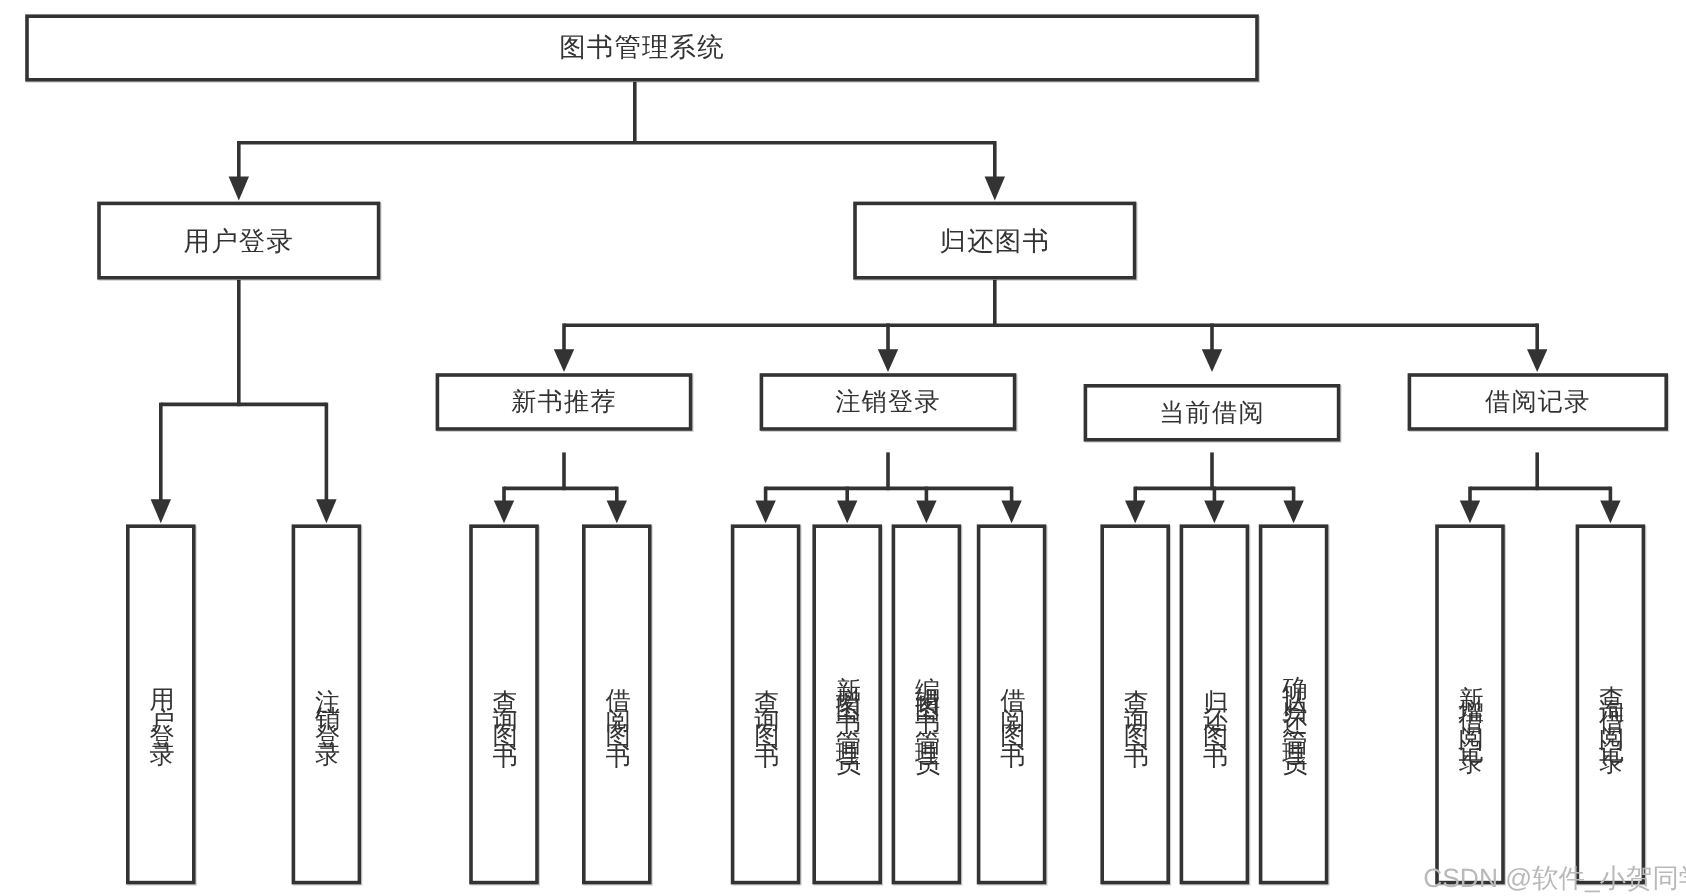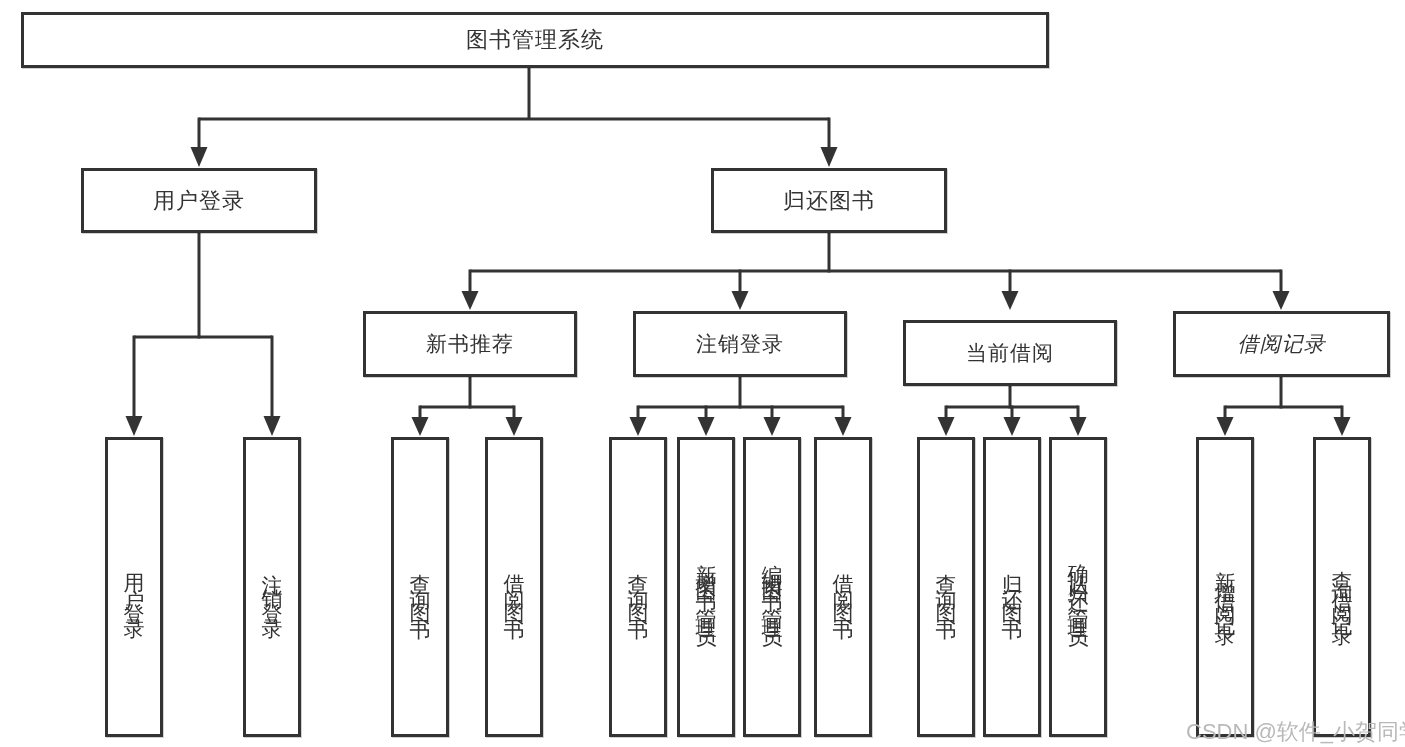--- a/index.html
+++ b/index.html
@@ -26,21 +26,21 @@
     background: #ffffff;
     color: #333333;
     display: flex;
     align-items: center;
     justify-content: center;
     z-index: 1;
     box-shadow: 1px 1px 0 rgba(0,0,0,0.18);
   }
   .root { font-size: 22px; letter-spacing: 1px; }
   .l2   { width: 236px; height: 65px; font-size: 22px; letter-spacing: 1px; }
-  .l3   { width: 214px; height: 66px; font-size: 21px; letter-spacing: 1px; }
+  .l3   { width: 214px; height: 48px; font-size: 21px; letter-spacing: 1px; }
   .leaf {
     width: 58px; height: 300px;
     font-size: 21px;
     writing-mode: vertical-rl;
     text-orientation: mixed;
     text-align: center;
     line-height: 52px;
     display: block;
   }
   .sp4 { letter-spacing: 15px; }
@@ -124,21 +124,21 @@
   </svg>
 
   <div class="box root" style="left:21px; top:12px; width:1028px; height:56px;">图书管理系统</div>
 
   <div class="box l2" style="left:81px; top:168px;">用户登录</div>
   <div class="box l2" style="left:711px; top:168px;">归还图书</div>
 
   <div class="box l3" style="left:363px; top:311px;">新书推荐</div>
   <div class="box l3" style="left:633px; top:311px;">注销登录</div>
   <div class="box l3" style="left:903px; top:320px;">当前借阅</div>
-  <div class="box l3" style="left:1173px; top:311px; width:217px;font-style:italic;">借阅记录</div>
+  <div class="box l3" style="left:1173px; top:311px; width:217px;">借阅记录</div>
 
   <div class="box leaf sp4" style="left:105px; top:437px;">用户登录</div>
   <div class="box leaf sp4" style="left:243px; top:437px;">注销登录</div>
 
   <div class="box leaf sp4" style="left:391px; top:437px;">查询图书</div>
   <div class="box leaf sp4" style="left:485px; top:437px;">借阅图书</div>
 
   <div class="box leaf sp4" style="left:609px; top:437px;">查询图书</div>
   <div class="box leaf sp9" style="left:677px; top:437px;">新增图书（管理员）</div>
   <div class="box leaf sp9" style="left:743px; top:437px;">编辑图书（管理员）</div>

